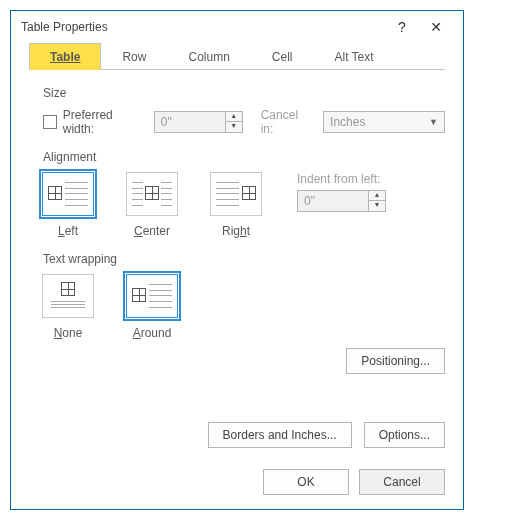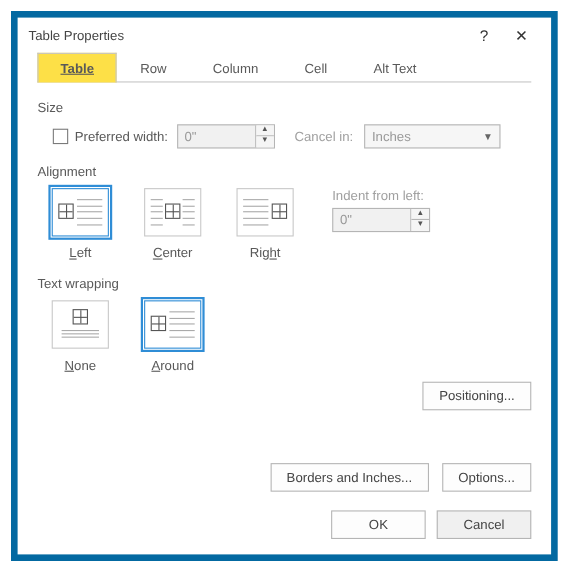--- a/index.html
+++ b/index.html
@@ -1,26 +1,26 @@
 <!DOCTYPE html>
 <html><head>
 <meta charset="utf-8">
 <style>
   * { box-sizing: border-box; font-family: "Segoe UI", Arial, sans-serif; font-size: 12px; }
   body { margin: 0; padding: 10px; background: #fff; }
-  .window { width: 497px; height: 500px; border: 6px solid #0369a1; background: #fff; position: relative; }
+  .window { width: 454px; height: 500px; border: 1px solid #0369a1; background: #fff; position: relative; }
   .titlebar { height: 32px; display: flex; align-items: center; padding: 0 10px; color: #444; }
   .titlebar .title { flex: 1; }
   .titlebar .ctl { width: 34px; text-align: center; color: #333; font-size: 14px; }
   .content { padding: 0 18px 14px 18px; }
   .tabs { display: flex; border-bottom: 1px solid #c5c5c5; }
   .tab { padding: 6px 20px; color: #595959; border: 1px solid transparent; border-bottom: none; margin-bottom: -1px; }
   .tab.active { border-color: #c5c5c5; background: #fde047; font-weight: bold; }
   .tabbody { border: 0; padding-top: 10px; }
-  .section-label { color: #595959; margin: 6px 0 8px 0; }
+  .section-label { color: #595959; margin: 6px 0 8px 14px; }
   .row { display: flex; align-items: center; }
   .chk { width: 14px; height: 14px; border: 1px solid #7a7a7a; margin-right: 6px; }
   .spin { display: inline-flex; align-items: center; border: 1px solid #b5b5b5; height: 22px; background: #fff; }
   .spin.dis { background: #f1f1f1; }
   .spin input { border: none; width: 70px; height: 20px; padding: 0 6px; background: transparent; color: #999; outline: none; }
   .spin .btns { display: flex; flex-direction: column; border-left: 1px solid #b5b5b5; }
   .spin .sb { width: 16px; height: 10px; font-size: 7px; line-height: 8px; text-align: center; color: #555; background: #f5f5f5; }
   .spin .sb:first-child { border-bottom: 1px solid #b5b5b5; }
   .mlabel { margin-left: 18px; color: #a0a0a0; margin-right: 10px; }
   .combo { display: inline-flex; align-items: center; justify-content: space-between; border: 1px solid #b5b5b5; height: 22px; width: 124px; padding: 0 6px; color: #999; background: #f6f6f6; }

